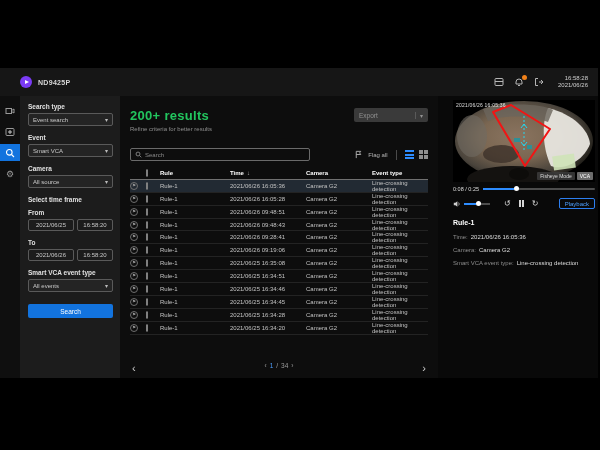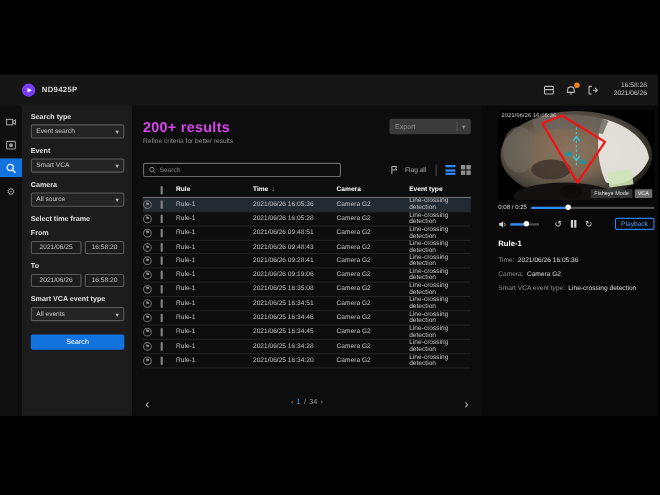--- a/index.html
+++ b/index.html
@@ -33,21 +33,21 @@
   .dd { height:13px; background:#242424; border:1px solid #5a5a5a; border-radius:2px; display:flex; align-items:center; padding:0 4px; color:#c9c9c9; font-size:6px; }
   .dd .caret { margin-left:auto; font-size:6px; color:#bbb; }
   .dtrow { display:flex; gap:3px; }
   .dtin { height:12px; background:#1c1c1c; border:1px solid #5a5a5a; border-radius:2px; color:#c9c9c9; font-size:6px; display:flex; align-items:center; justify-content:center; }
   .dtin.date { width:46px; } .dtin.time { width:36px; }
   .searchbtn { height:14px; background:#1273de; border-radius:2px; color:#fff; font-size:6.5px; display:flex; align-items:center; justify-content:center; margin-top:12px; }
 
   
   .main { flex:1; background:#0d0d0d; position:relative; padding:12px 10px 0 10px; }
   .res-head { display:flex; align-items:flex-start; }
-  .res-title { font-size:13px; font-weight:bold; color:#d946ef; letter-spacing:.3px; }
+  .res-title { font-size:13px; font-weight:bold; color:#22c55e; letter-spacing:.3px; }
   .res-sub { font-size:6px; color:#8f8f8f; margin-top:3px; }
   .export-btn { margin-left:auto; width:74px; height:14px; background:#3a3a3a; border-radius:2px; color:#929292; font-size:6.5px; display:flex; align-items:center; padding:0 5px; }
   .export-btn .caret { margin-left:auto; border-left:1px solid #5a5a5a; padding-left:4px; font-size:6px; }
   .toolbar { display:flex; align-items:center; margin-top:16px; }
   .sbox { width:180px; height:13px; border:1px solid #6a6a6a; border-radius:2px; display:flex; align-items:center; padding:0 4px; gap:3px; }
   .sbox svg { width:7px; height:7px; }
   .sbox input { background:transparent; border:none; outline:none; color:#ccc; font-size:6px; width:140px; }
   .sbox input::placeholder { color:#8a8a8a; }
   .tool-right { margin-left:auto; display:flex; align-items:center; gap:5px; color:#b5b5b5; font-size:6px; }
   .tool-right svg { width:9px; height:9px; }

